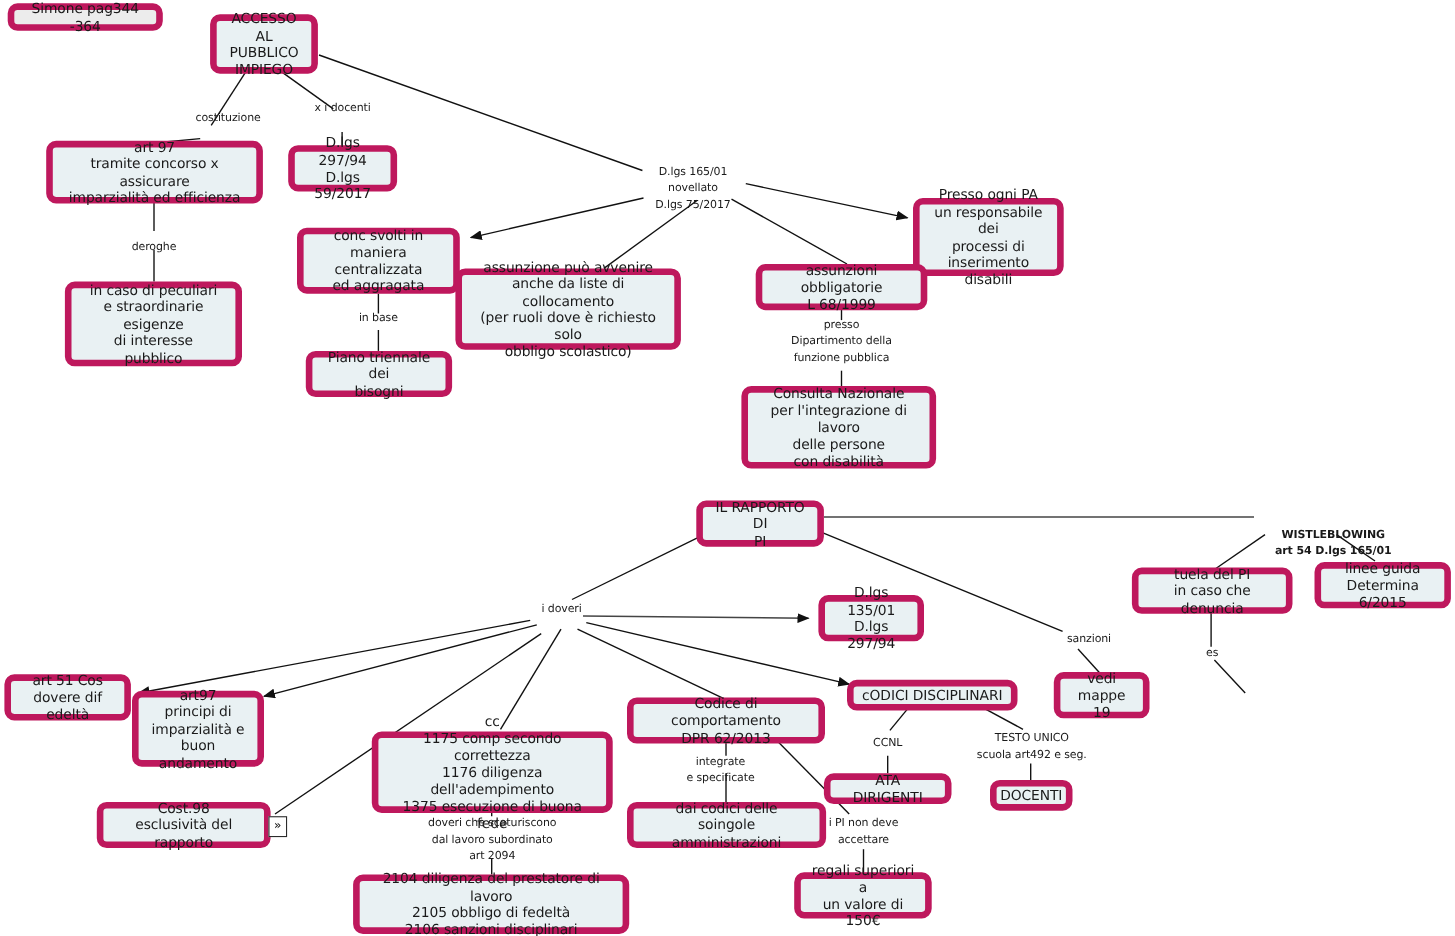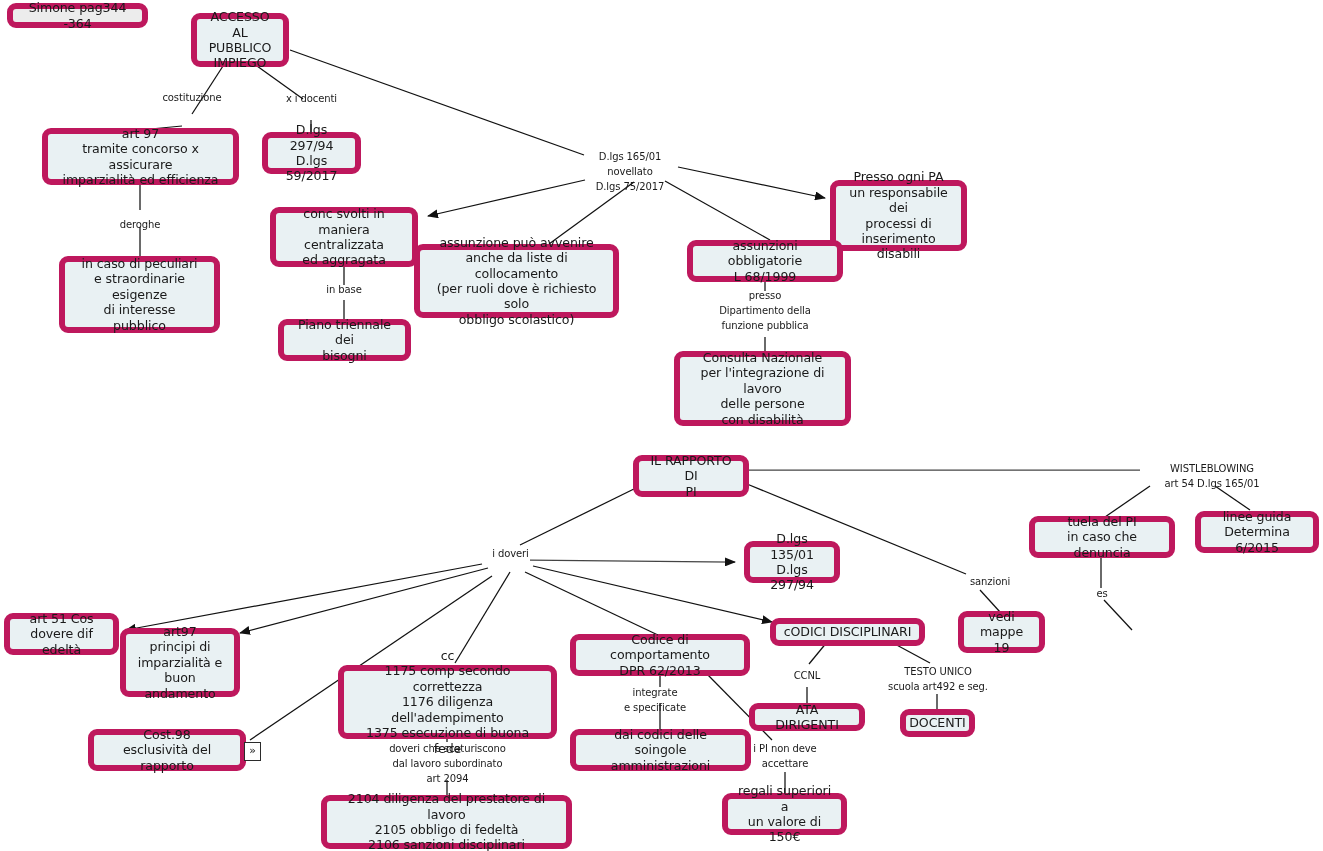--- a/index.html
+++ b/index.html
@@ -147,21 +147,21 @@
 inserimento disabili</div>
 
   <div class="node" style="left:687px;top:240px;width:156px;height:42px;">assunzioni obbligatorie
 L 68/1999</div>
 
   <div class="node" style="left:674px;top:351px;width:177px;height:75px;">Consulta Nazionale
 per l'integrazione di lavoro
 delle persone
 con disabilità</div>
 
-  <div class="label" style="left:147px;top:90px;width:90px;">costituzione</div>
+  <div class="label" style="left:147px;top:100px;width:90px;text-align:right;">costituzione</div>
 
   <div class="label" style="left:267px;top:91px;width:89px;">x i docenti</div>
 
   <div class="label" style="left:100px;top:217px;width:80px;">deroghe</div>
 
   <div class="label" style="left:578px;top:149px;width:104px;">D.lgs 165/01
 novellato
 D.lgs 75/2017</div>
 
   <div class="label" style="left:304px;top:282px;width:80px;">in base</div>
@@ -216,21 +216,21 @@
 
   <div class="node" style="left:722px;top:793px;width:125px;height:42px;">regali superiori a
 un valore di 150€</div>
 
   <div class="node" style="left:770px;top:618px;width:155px;height:28px;">cODICI DISCIPLINARI</div>
 
   <div class="node" style="left:749px;top:703px;width:116px;height:28px;">ATA DIRIGENTI</div>
 
   <div class="node" style="left:900px;top:709px;width:75px;height:28px;">DOCENTI</div>
 
-  <div class="label" style="left:1137px;top:461px;width:150px;">WISTLEBLOWING
+  <div class="label" style="left:1137px;top:479px;width:150px;font-weight:bold;">WISTLEBLOWING
 art 54 D.lgs 165/01</div>
 
   <div class="label" style="left:481px;top:546px;width:59px;">i doveri</div>
 
   <div class="label" style="left:959px;top:574px;width:62px;">sanzioni</div>
 
   <div class="label" style="left:1087px;top:586px;width:30px;">es</div>
 
   <div class="label" style="left:364px;top:741px;width:167px;">doveri che scaturiscono
 dal lavoro subordinato

